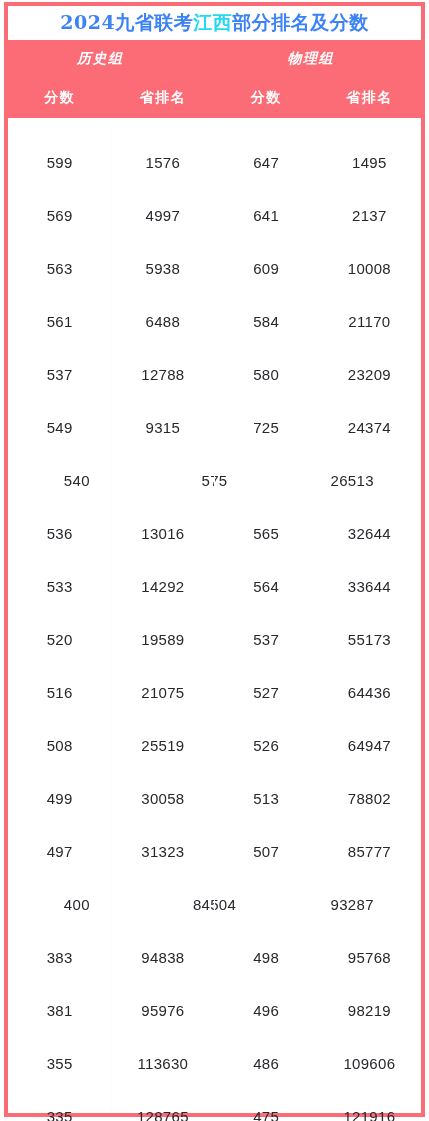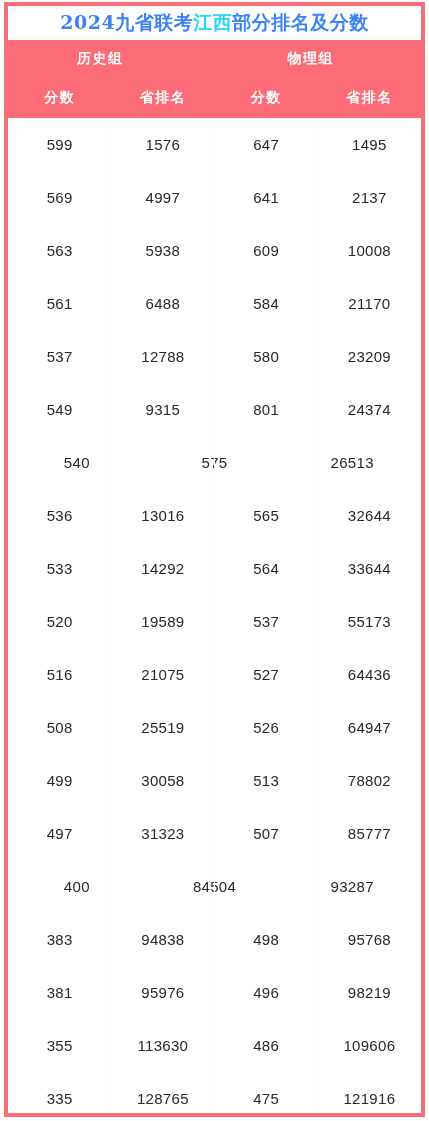--- a/index.html
+++ b/index.html
@@ -41,21 +41,21 @@
   .head-band {
     background:#fb6c76;
     color:#ffffff;
     height:78px;
     position:relative;
   }
   .group-row, .sub-row {
     display:flex;
     width:100%;
   }
-  .group-row { height:38px; }
+  .group-row { height:38px;font-style:italic; }
   .sub-row   { height:40px; }
   .group-cell, .sub-cell {
     display:flex;
     align-items:center;
     justify-content:center;
     font-family:"DejaVu Serif","Liberation Serif",serif;
     font-weight:bold;
     font-size:14px;
     letter-spacing:1.5px;
   }
@@ -67,20 +67,21 @@
   
   .body-area {
     position:relative;
     background:#ffffff;
     height:995px;
   }
   .row {
     display:flex;
     width:100%;
     height:53px;
+    align-items:flex-end;
   }
   .cell {
     flex:1 1 25%;
     display:flex;
     align-items:center;
     justify-content:center;
     font-size:15px;
     color:#26282c;
     letter-spacing:0.3px;
   }
@@ -158,21 +159,21 @@
       </div>
       <div class="row">
         <div class="cell">537</div>
         <div class="cell">12788</div>
         <div class="cell">580</div>
         <div class="cell">23209</div>
       </div>
       <div class="row">
         <div class="cell">549</div>
         <div class="cell">9315</div>
-        <div class="cell">801</div>
+        <div class="cell">725</div>
         <div class="cell">24374</div>
       </div>
       <div class="row">
         <div class="cell">540</div>
         <div class="cell">575</div>
         <div class="cell">26513</div>
       </div>
       <div class="row">
         <div class="cell">536</div>
         <div class="cell">13016</div>

